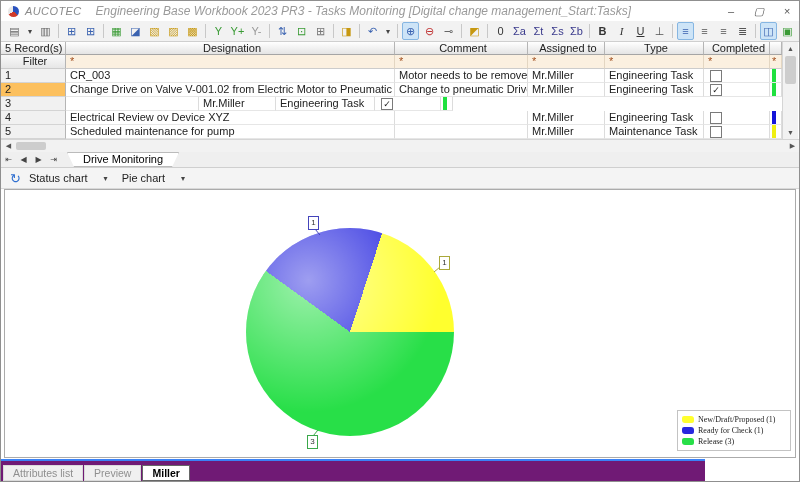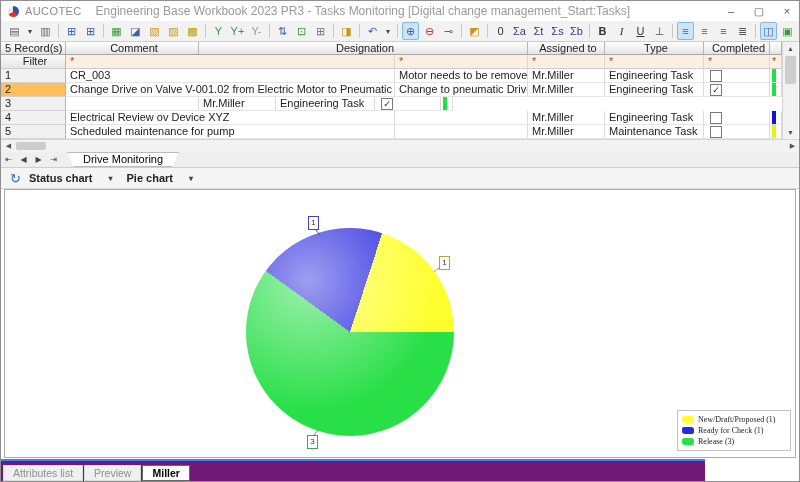--- a/index.html
+++ b/index.html
@@ -1,18 +1,18 @@
 <!DOCTYPE html>
 <html><head>
 <meta charset="utf-8">
 <style>
   html,body{margin:0;padding:0;background:#d8d8d8;font-family:"Liberation Sans",sans-serif;}
   #app{position:relative;width:800px;height:482px;background:#fff;border:1px solid #8f8f8f;box-sizing:border-box;overflow:hidden;font-size:11px;color:#222;}
   
-  .titlebar{position:absolute;left:0;top:0;width:800px;height:20px;background:#ffffff;display:flex;align-items:center;}
+  .titlebar{position:absolute;left:0;top:0;width:800px;height:20px;background:#ffffff;display:flex;align-items:center;font-style:italic;}
   .logo{width:11px;height:11px;border-radius:50%;margin:0 6px 0 7px;background:conic-gradient(#2a52be 0 130deg,#d03a2a 130deg 240deg,#e8e8e8 240deg 360deg);flex:0 0 auto;}
   .appname{color:#8a8a8a;font-size:11px;margin-right:14px;letter-spacing:.4px;}
   .wtitle{color:#9a9a9a;font-size:12px;white-space:nowrap;overflow:hidden;}
   .winbtns{margin-left:auto;display:flex;}
   .winbtn{width:28px;height:19px;text-align:center;line-height:18px;color:#555;font-size:11px;}
   
   .toolbar{position:absolute;left:0;top:20px;width:800px;height:21px;background:#f2f2f2;border-bottom:1px solid #cfcfcf;display:flex;align-items:center;padding-left:4px;box-sizing:border-box;}
   .ticon{min-width:15px;height:16px;display:inline-flex;align-items:center;justify-content:center;font-size:11px;margin:0 1px;border:1px solid transparent;border-radius:2px;}
   .ticon.small{min-width:8px;font-size:8px;}
   .ticon.hl{background:#cde4f7;border-color:#86b6e2;}
@@ -49,21 +49,21 @@
   .hscroll .arr.lf{left:1px;}
   .hscroll .arr.rt{right:2px;}
   .hthumb{position:absolute;left:15px;top:2px;width:30px;height:8px;background:#cdcdcd;border-radius:2px;}
   
   .sheetbar{position:absolute;left:0;top:151px;width:800px;height:16px;background:#efefef;border-bottom:1px solid #cfcfcf;box-sizing:border-box;display:flex;align-items:center;}
   .navbtn{width:15px;height:14px;text-align:center;font-size:8px;line-height:14px;color:#444;}
   .sheettab{margin-left:6px;height:15px;line-height:14px;background:#fff;padding:0 16px;font-size:11px;color:#000;clip-path:polygon(0 0,100% 0,calc(100% - 7px) 100%,7px 100%);box-shadow:inset 0 0 0 1px #bbb;}
   
   .chartbar{position:absolute;left:0;top:167px;width:800px;height:21px;background:#f4f4f4;border-bottom:1px solid #d9d9d9;box-sizing:border-box;display:flex;align-items:center;}
   .refresh{color:#2f6fd0;font-size:13px;margin:0 8px 0 9px;}
-  .combo{display:flex;align-items:center;font-size:11px;color:#222;margin-right:14px;font-weight:bold;}
+  .combo{display:flex;align-items:center;font-size:11px;color:#222;margin-right:14px;}
   .combo .caret{font-size:8px;color:#444;margin-left:16px;}
   
   .chartpanel{position:absolute;left:3px;top:188px;width:792px;height:269px;background:#fff;border:1px solid #ababab;box-sizing:border-box;}
   .charttitle{text-align:center;font-size:15px;font-weight:500;color:#1a1a1a;margin-top:7px;}
   .pie{position:absolute;left:241px;top:38px;width:208px;height:208px;border-radius:50%;}
   .sheen{position:absolute;inset:0;border-radius:50%;background:radial-gradient(circle at 30% 25%,rgba(255,255,255,.55),rgba(255,255,255,0) 62%);}
   .callout{position:absolute;width:9px;height:12px;background:#fff;border:1px solid #888;font-size:8px;line-height:12px;text-align:center;color:#333;}
   .lines{position:absolute;left:0;top:0;pointer-events:none;}
   .legend{position:absolute;right:4px;bottom:6px;width:114px;background:#fff;border:1px solid #c3c3c3;padding:3px 4px;box-sizing:border-box;}
   .litem{display:flex;align-items:center;height:11px;font-family:Liberation Serif, serif;}
@@ -141,22 +141,22 @@
     <span class="ticon" style="color: rgb(85, 85, 85);">≣</span>
     <span class="tsep"></span>
     <span class="ticon hl" style="color: rgb(58, 98, 176);">◫</span>
     <span class="ticon" style="color: rgb(58, 155, 53);">▣</span>
     <span class="ticon" style="color: rgb(102, 102, 102);">⁂</span>
   </div>
 
   <div class="grid">
     <div class="trow hdr">
       <div class="cell c0">5 Record(s)</div>
+      <div class="cell c1">Designation</div>
       <div class="cell c2">Comment</div>
-      <div class="cell c1">Designation</div>
       <div class="cell c3">Assigned to</div>
       <div class="cell c4">Type</div>
       <div class="cell c5">Completed</div>
       <div class="cell c6"></div>
     </div>
     <div class="trow frow">
       <div class="cell c0">Filter</div>
       <div class="cell c1">*</div>
       <div class="cell c2">*</div>
       <div class="cell c3">*</div>

